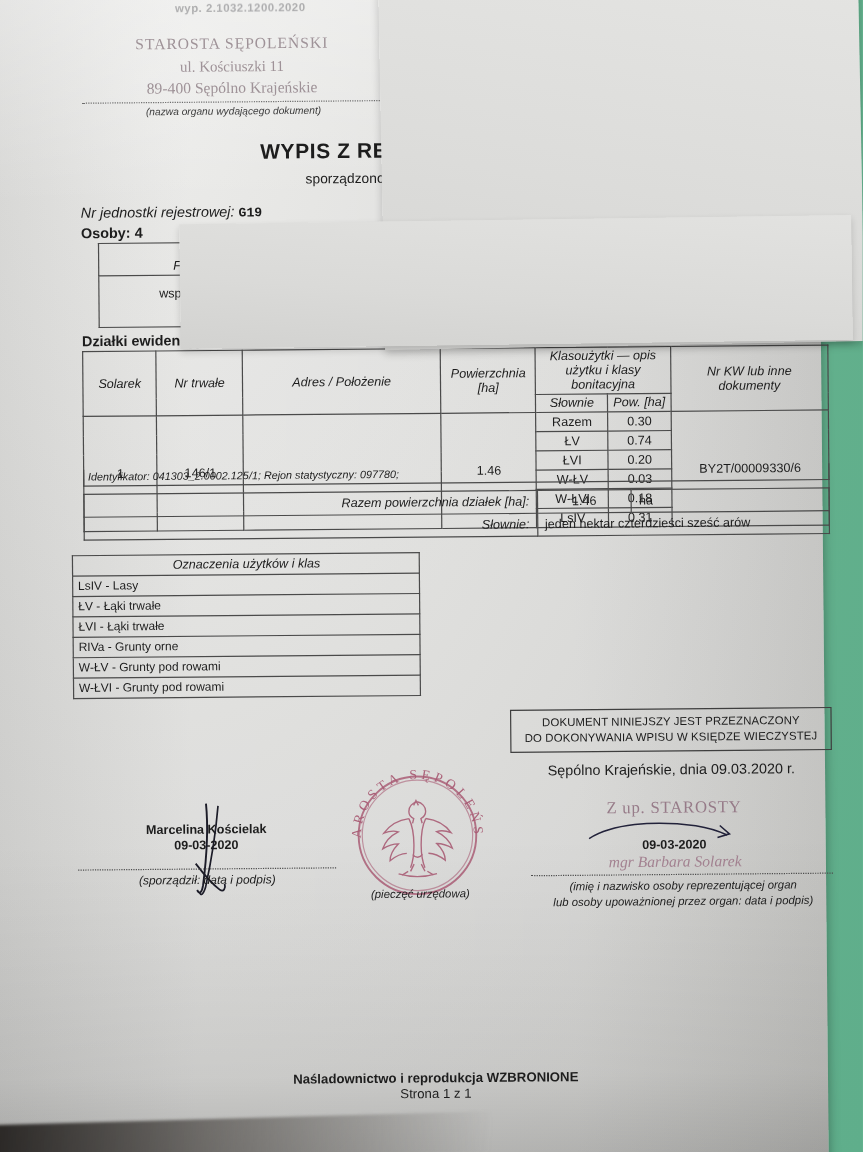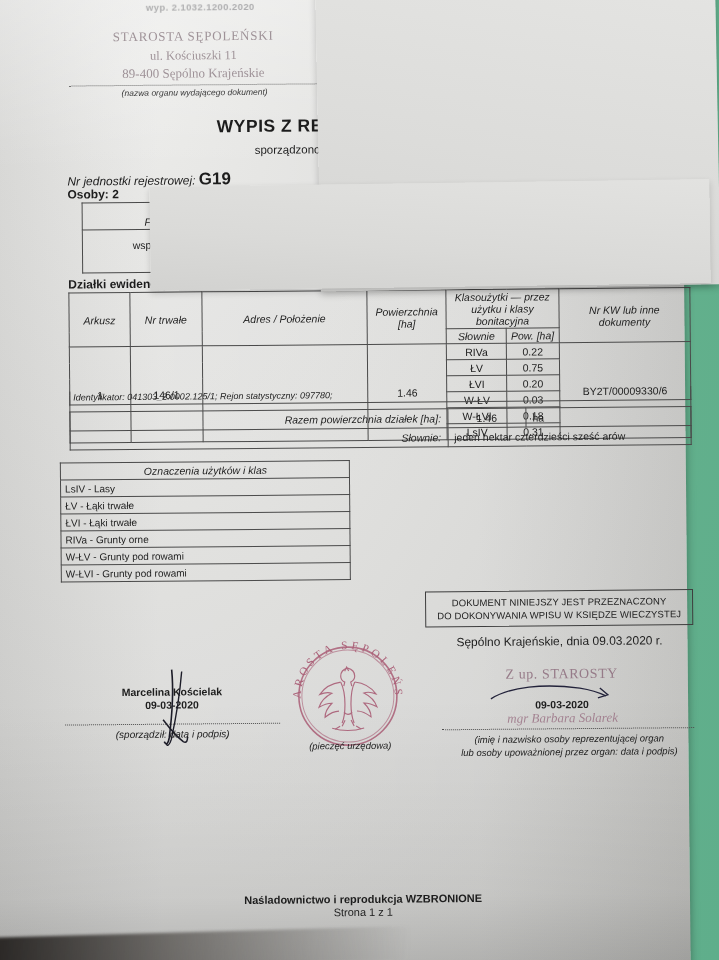--- a/index.html
+++ b/index.html
@@ -143,21 +143,21 @@
   .subtitle {
     left: 0; top: 143px; width: 719px;
     text-align: center; font-size: 11.5px;
   }
 
   
   .unit {
     left: 70px; top: 168px;
     font-size: 12px; font-style: italic;
   }
-  .unit b { font-style: normal; font-weight: bold; font-size: 17px; }
+  .unit b { font-style: normal; font-weight: bold; font-size: 11px; font-family: Liberation Mono, monospace; }
   .persons {
     left: 70px; top: 185px;
     font-size: 12px; font-weight: bold;
   }
 
   
   table.doc {
     border-collapse: collapse;
     font-size: 10.5px;
     background: transparent;
@@ -326,21 +326,21 @@
       </div>
     </div>
 
     <div class="abs title">WYPIS Z REJESTRU GRUNTÓW</div>
     <div class="abs subtitle">sporządzono dnia: 09-03-2020 12:57:36</div>
 
     <div class="abs unit">
       <span>Nr jednostki rejestrowej:</span>
       <b>G19</b>
     </div>
-    <div class="abs persons">Osoby: 2</div>
+    <div class="abs persons">Osoby: 4</div>
 
     <table class="doc abs" id="tbl-persons">
       <tbody>
           <tr>
         <td class="hcell">
           <div>Udział</div>
           <div>Forma władania</div>
         </td>
       </tr>
       <tr>
@@ -350,46 +350,46 @@
         </td>
       </tr>
     </tbody>
       </table>
 
     <div class="abs parcels-label">Działki ewidencyjne</div>
 
     <table class="doc abs" id="tbl-parcels">
       <tbody>
           <tr>
-        <td class="hcell hdrcell" rowspan="2" style="width:58px">Arkusz</td>
+        <td class="hcell hdrcell" rowspan="2" style="width:58px">Solarek</td>
         <td class="hcell hdrcell" rowspan="2" style="width:72px">Nr trwałe</td>
         <td class="hcell hdrcell" rowspan="2" style="width:180px">Adres / Położenie</td>
         <td class="hcell hdrcell" rowspan="2" style="width:74px">
           <div>Powierzchnia</div>
           <div>[ha]</div>
         </td>
-        <td class="hcell hdrcell" colspan="2">Klasoużytki — przez użytku i klasy bonitacyjna</td>
+        <td class="hcell hdrcell" colspan="2">Klasoużytki — opis użytku i klasy bonitacyjna</td>
         <td class="hcell hdrcell" rowspan="2" style="width:132px">Nr KW lub inne dokumenty</td>
       </tr>
       <tr>
         <td class="hcell hdrcell" style="width:56px">Słownie</td>
         <td class="hcell hdrcell" style="width:50px">Pow. [ha]</td>
       </tr>
       <tr>
         <td class="ctr" rowspan="6">1</td>
         <td class="ctr bold" rowspan="6">146/1</td>
         <td rowspan="6"></td>
         <td class="ctr" rowspan="6">1.46</td>
-        <td class="ctr">RIVa</td>
-        <td class="ctr">0.22</td>
+        <td class="ctr">Razem</td>
+        <td class="ctr">0.30</td>
         <td class="ctr" rowspan="6">BY2T/00009330/6</td>
       </tr>
       <tr>
         <td class="ctr">ŁV</td>
-        <td class="ctr">0.75</td>
+        <td class="ctr">0.74</td>
       </tr>
       <tr>
         <td class="ctr">ŁVI</td>
         <td class="ctr">0.20</td>
       </tr>
       <tr>
         <td class="ctr">W-ŁV</td>
         <td class="ctr">0.03</td>
       </tr>
       <tr>

